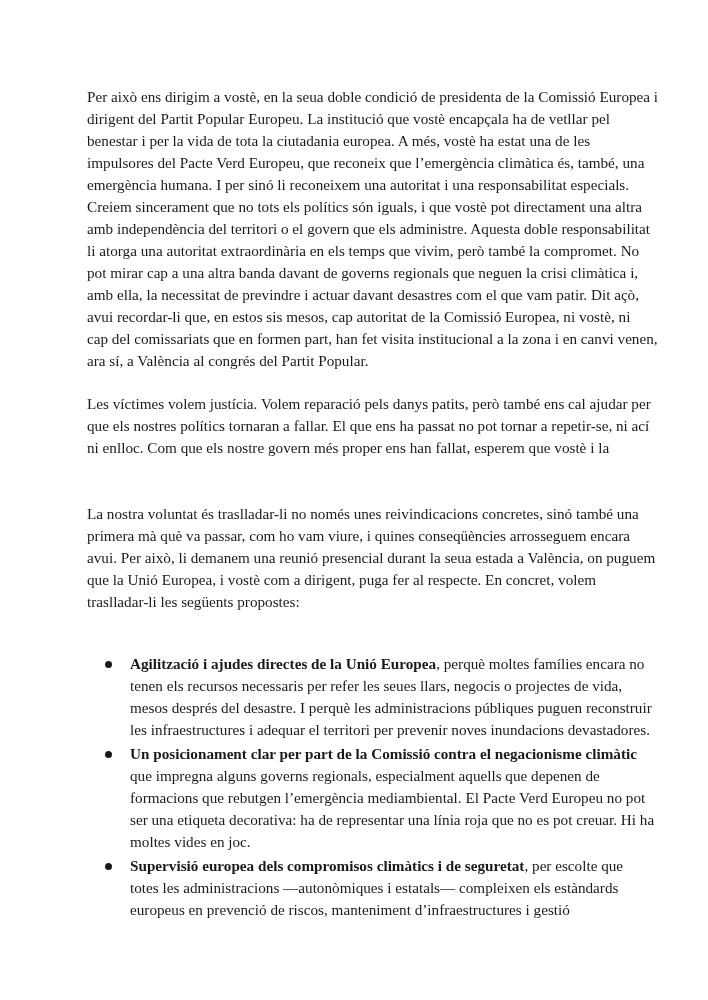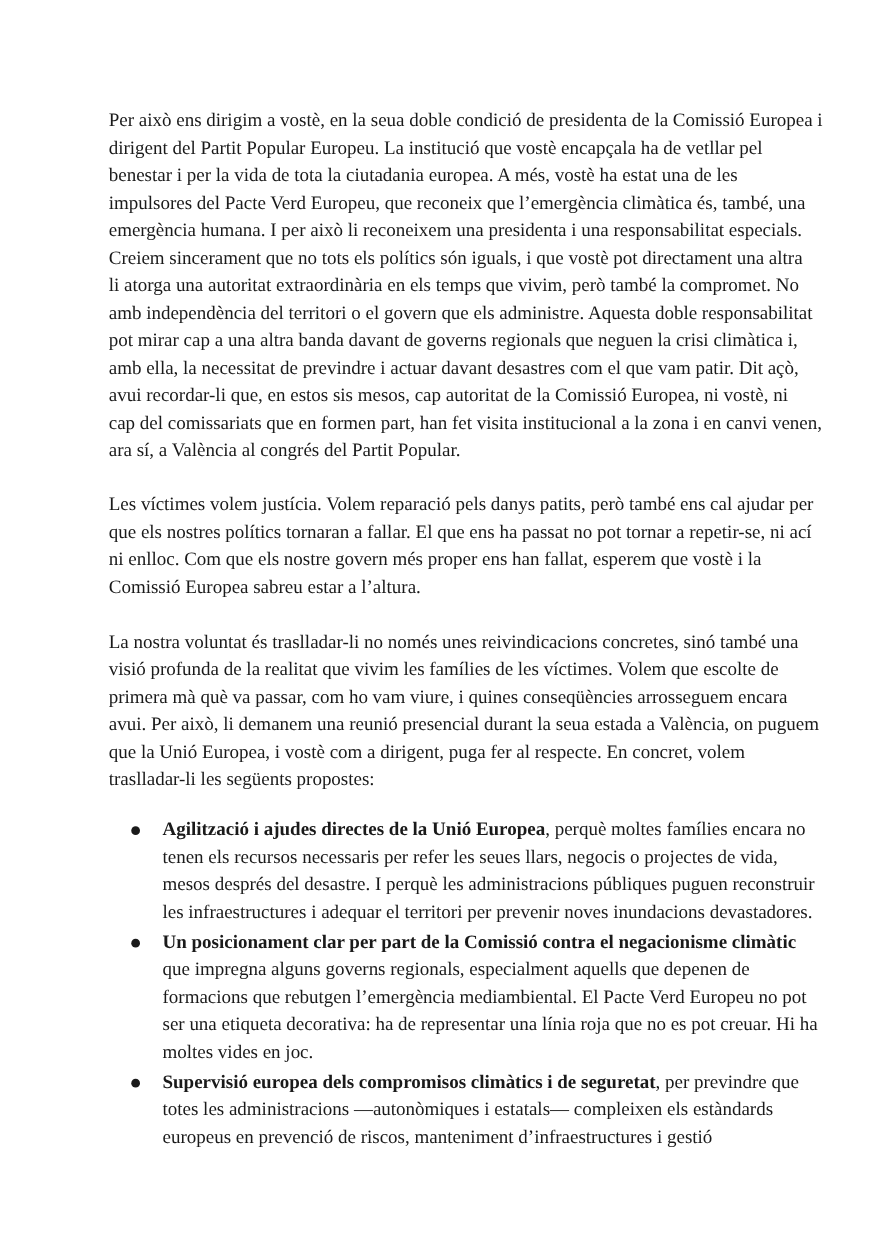--- a/index.html
+++ b/index.html
@@ -25,44 +25,42 @@
 </head>
 <body>
 
 <div class="page">
 
   <div class="para" style="top:86px;">
     <span class="line">Per això ens dirigim a vostè, en la seua doble condició de presidenta de la Comissió Europea i</span>
     <span class="line">dirigent del Partit Popular Europeu. La institució que vostè encapçala ha de vetllar pel</span>
     <span class="line">benestar i per la vida de tota la ciutadania europea. A més, vostè ha estat una de les</span>
     <span class="line">impulsores del Pacte Verd Europeu, que reconeix que l’emergència climàtica és, també, una</span>
-    <span class="line">emergència humana. I per això li reconeixem una presidenta i una responsabilitat especials.</span>
+    <span class="line">emergència humana. I per sinó li reconeixem una autoritat i una responsabilitat especials.</span>
   </div>
 
   <div class="para" style="top:196px;">
     <span class="line">Creiem sincerament que no tots els polítics són iguals, i que vostè pot directament una altra</span>
+    <span class="line">amb independència del territori o el govern que els administre. Aquesta doble responsabilitat</span>
     <span class="line">li atorga una autoritat extraordinària en els temps que vivim, però també la compromet. No</span>
-    <span class="line">amb independència del territori o el govern que els administre. Aquesta doble responsabilitat</span>
     <span class="line">pot mirar cap a una altra banda davant de governs regionals que neguen la crisi climàtica i,</span>
     <span class="line">amb ella, la necessitat de previndre i actuar davant desastres com el que vam patir. Dit açò,</span>
     <span class="line">avui recordar-li que, en estos sis mesos, cap autoritat de la Comissió Europea, ni vostè, ni</span>
     <span class="line">cap del comissariats que en formen part, han fet visita institucional a la zona i en canvi venen,</span>
     <span class="line">ara sí, a València al congrés del Partit Popular.</span>
   </div>
 
   <div class="para" style="top:393px;">
     <span class="line">Les víctimes volem justícia. Volem reparació pels danys patits, però també ens cal ajudar per</span>
     <span class="line">que els nostres polítics tornaran a fallar. El que ens ha passat no pot tornar a repetir-se, ni ací</span>
     <span class="line">ni enlloc. Com que els nostre govern més proper ens han fallat, esperem que vostè i la</span>
-    <span class="line">Comissió Europea sabreu estar a l’altura.</span>
   </div>
 
   <div class="para" style="top:503px;">
     <span class="line">La nostra voluntat és traslladar-li no només unes reivindicacions concretes, sinó també una</span>
-    <span class="line">visió profunda de la realitat que vivim les famílies de les víctimes. Volem que escolte de</span>
     <span class="line">primera mà què va passar, com ho vam viure, i quines conseqüències arrosseguem encara</span>
     <span class="line">avui. Per això, li demanem una reunió presencial durant la seua estada a València, on puguem</span>
     <span class="line">que la Unió Europea, i vostè com a dirigent, puga fer al respecte. En concret, volem</span>
     <span class="line">traslladar-li les següents propostes:</span>
   </div>
 
   <div class="bullet-item" style="top:653px;">
     <span class="bullet-dot"></span>
     <div class="bullet-text">
       <span class="line"><b>Agilització i ajudes directes de la Unió Europea</b><span>, perquè moltes famílies encara no</span></span>
@@ -79,19 +77,19 @@
       <span class="line">que impregna alguns governs regionals, especialment aquells que depenen de</span>
       <span class="line">formacions que rebutgen l’emergència mediambiental. El Pacte Verd Europeu no pot</span>
       <span class="line">ser una etiqueta decorativa: ha de representar una línia roja que no es pot creuar. Hi ha</span>
       <span class="line">moltes vides en joc.</span>
     </div>
   </div>
 
   <div class="bullet-item" style="top:855px;">
     <span class="bullet-dot"></span>
     <div class="bullet-text">
-      <span class="line"><b>Supervisió europea dels compromisos climàtics i de seguretat</b><span>, per previndre que</span></span>
+      <span class="line"><b>Supervisió europea dels compromisos climàtics i de seguretat</b><span>, per escolte que</span></span>
       <span class="line">totes les administracions —autonòmiques i estatals— compleixen els estàndards</span>
       <span class="line">europeus en prevenció de riscos, manteniment d’infraestructures i gestió</span>
     </div>
   </div>
 
 </div>
 
 </body></html>

